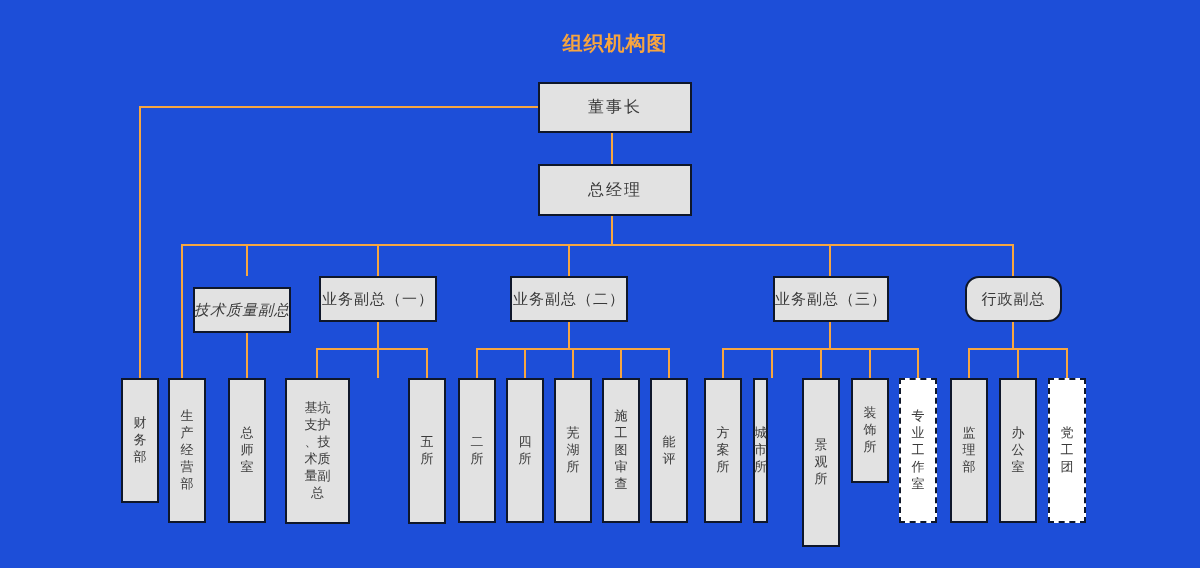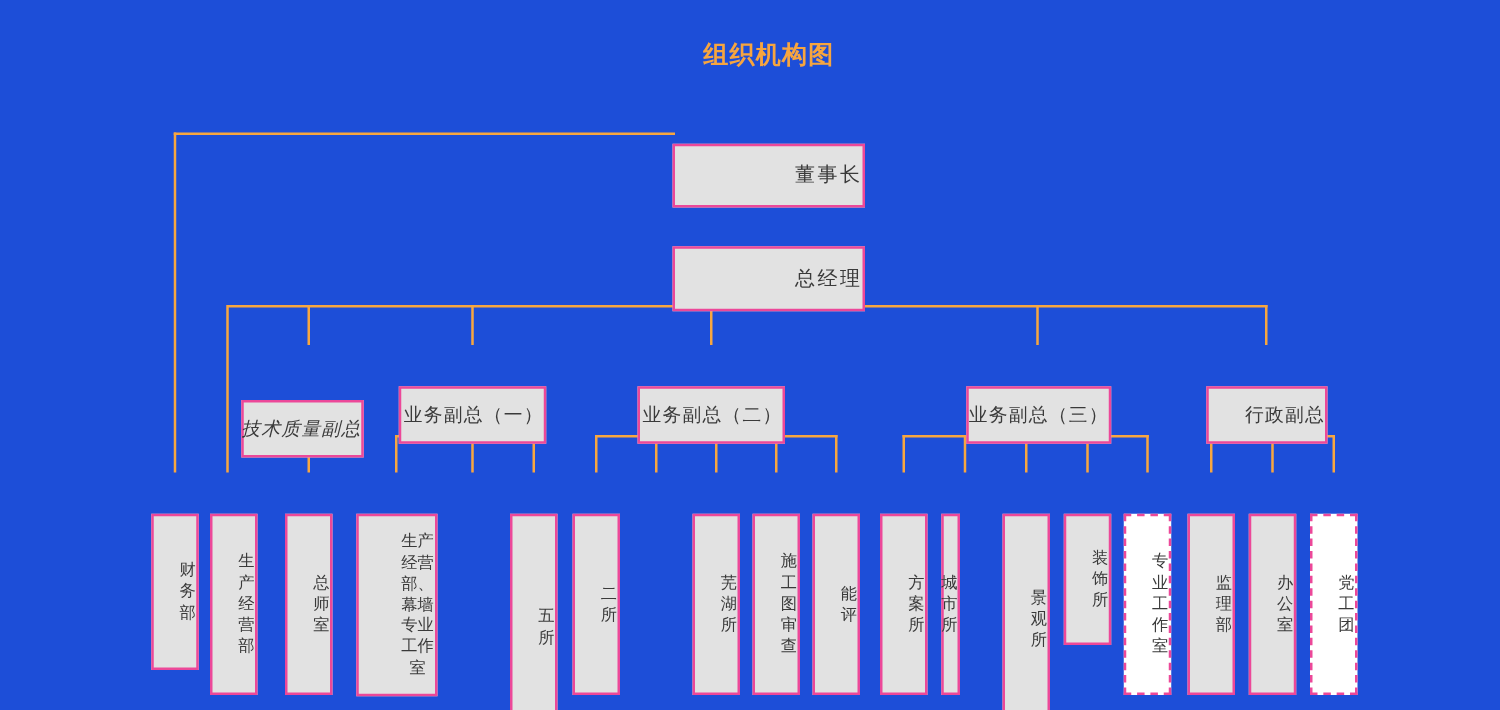--- a/index.html
+++ b/index.html
@@ -8,24 +8,23 @@
     font-family:"Liberation Sans","DejaVu Sans",sans-serif; color:#3a3a3a;
     overflow:hidden;
     padding-left:44px;
   }
   .title {
     position:absolute; left:508px; top:30px; width:214px; text-align:center;
     font-size:20px; font-weight:bold; color:#f7a53f; letter-spacing:1px;
   }
   .node {
     position:absolute; box-sizing:border-box;
-    background:#e2e2e2; border:2px solid #ec4899;
-    display:flex; align-items:center; justify-content:flex-end;
+    background:#e2e2e2; border:2px solid #0f172a;
+    display:flex; align-items:center; justify-content:center;
     color:#3a3a3a;
-    margin-top:33px;
   }
   .node.dashed { background:#ffffff; border-style:dashed; }
   .lvl1 { font-size:16px; letter-spacing:2px; }
   .lvl2 { font-size:15px; letter-spacing:1px; white-space:nowrap; }
   .dept span {
     display:block; width:1.05em; font-size:13px; line-height:1.3;
     text-align:center; word-break:break-all; line-break:anywhere;
   }
   .dept span.w2 { width:2.15em; }
   .cl { position:absolute; background:#f7a640; }
@@ -87,41 +86,44 @@
   </div>
   <div class="node lvl2" style="left:319px;top:276px;width:118px;height:46px;">
     <span>业务副总（一）</span>
   </div>
   <div class="node lvl2" style="left:510px;top:276px;width:118px;height:46px;">
     <span>业务副总（二）</span>
   </div>
   <div class="node lvl2" style="left:773px;top:276px;width:116px;height:46px;font-family:Liberation Serif, serif;">
     <span>业务副总（三）</span>
   </div>
-  <div class="node lvl2" style="left:965px;top:276px;width:97px;height:46px;">
+  <div class="node lvl2" style="left:965px;top:276px;width:97px;height:46px;border-radius:14px;">
     <span>行政副总</span>
   </div>
 
   <div class="node dept" style="left:121px;top:378px;width:38px;height:125px;">
     <span>财务部</span>
   </div>
   <div class="node dept" style="left:168px;top:378px;width:38px;height:145px;">
     <span>生产经营部</span>
   </div>
   <div class="node dept" style="left:228px;top:378px;width:38px;height:145px;">
     <span>总师室</span>
   </div>
   <div class="node dept" style="left:285px;top:378px;width:65px;height:146px;">
-    <span class="w2">生产经营部、幕墙专业工作室</span>
+    <span class="w2">基坑支护、技术质量副总</span>
   </div>
-  <div class="node dept" style="left:408px;top:378px;width:38px;height:182px;">
+  <div class="node dept" style="left:408px;top:378px;width:38px;height:146px;">
     <span>五所</span>
   </div>
   <div class="node dept" style="left:458px;top:378px;width:38px;height:145px;">
     <span>二所</span>
+  </div>
+  <div class="node dept" style="left:506px;top:378px;width:38px;height:145px;">
+    <span>四所</span>
   </div>
   <div class="node dept" style="left:554px;top:378px;width:38px;height:145px;">
     <span>芜湖所</span>
   </div>
   <div class="node dept" style="left:602px;top:378px;width:38px;height:145px;">
     <span>施工图审查</span>
   </div>
   <div class="node dept" style="left:650px;top:378px;width:38px;height:145px;">
     <span>能评</span>
   </div>

